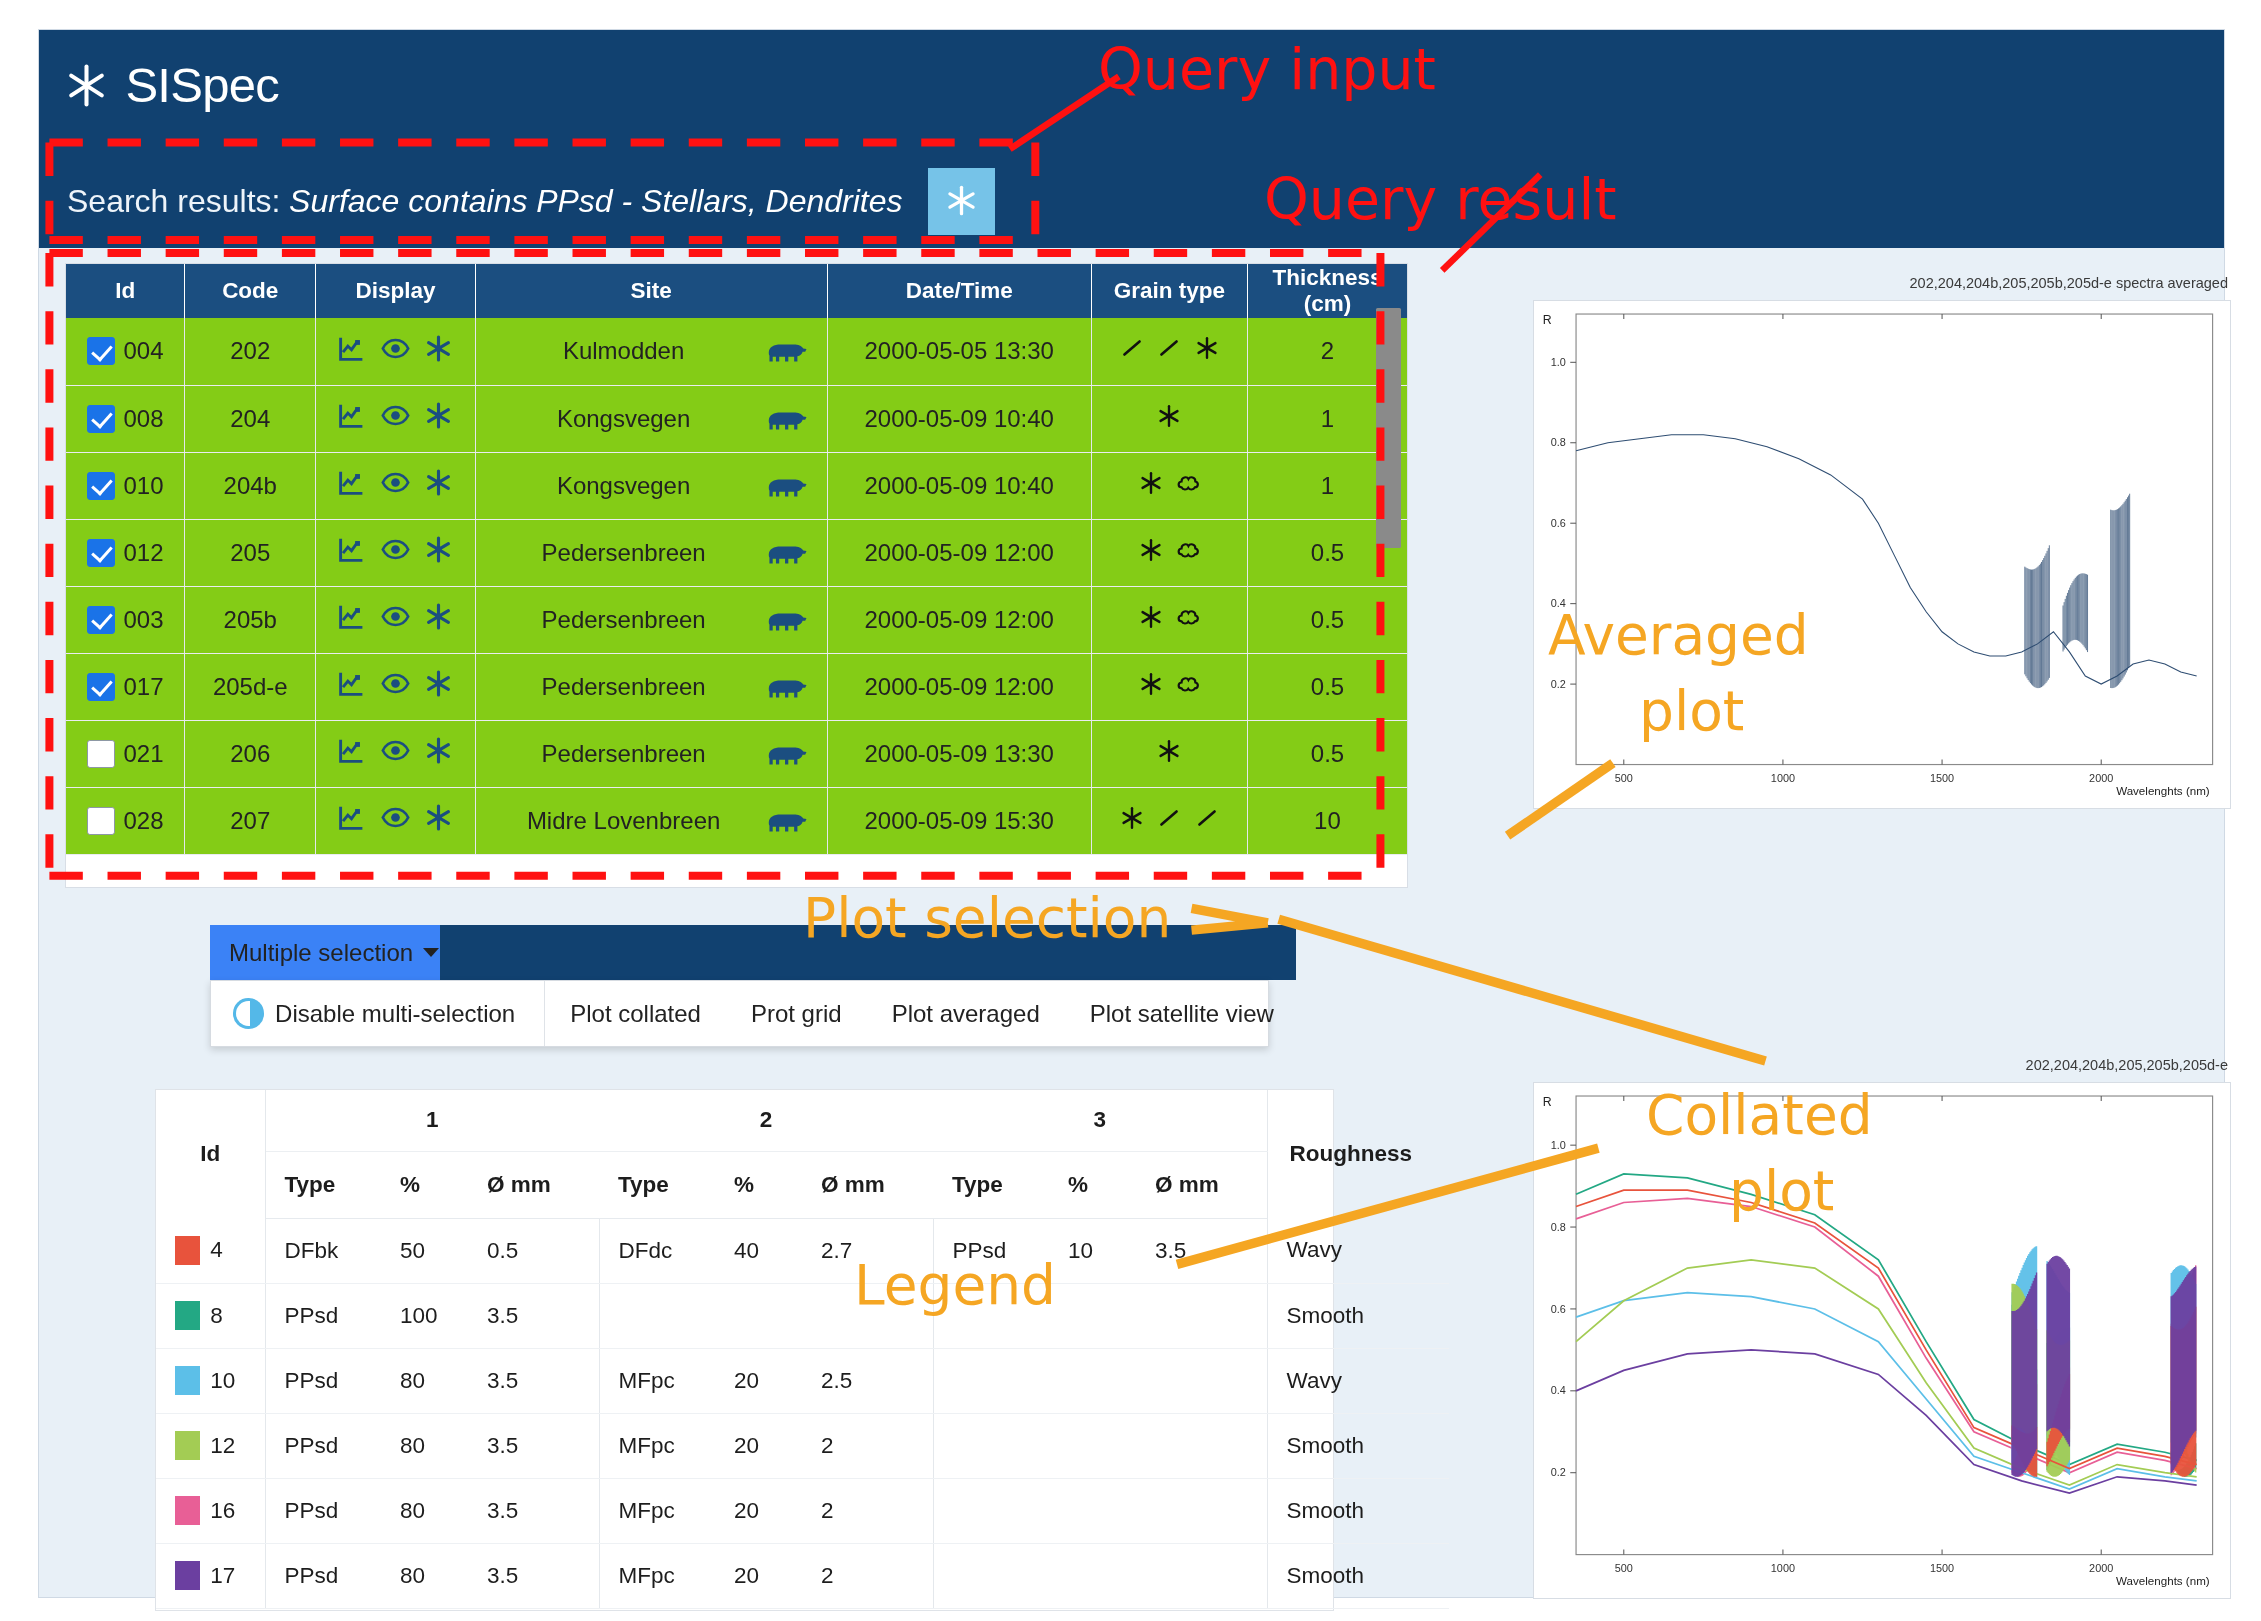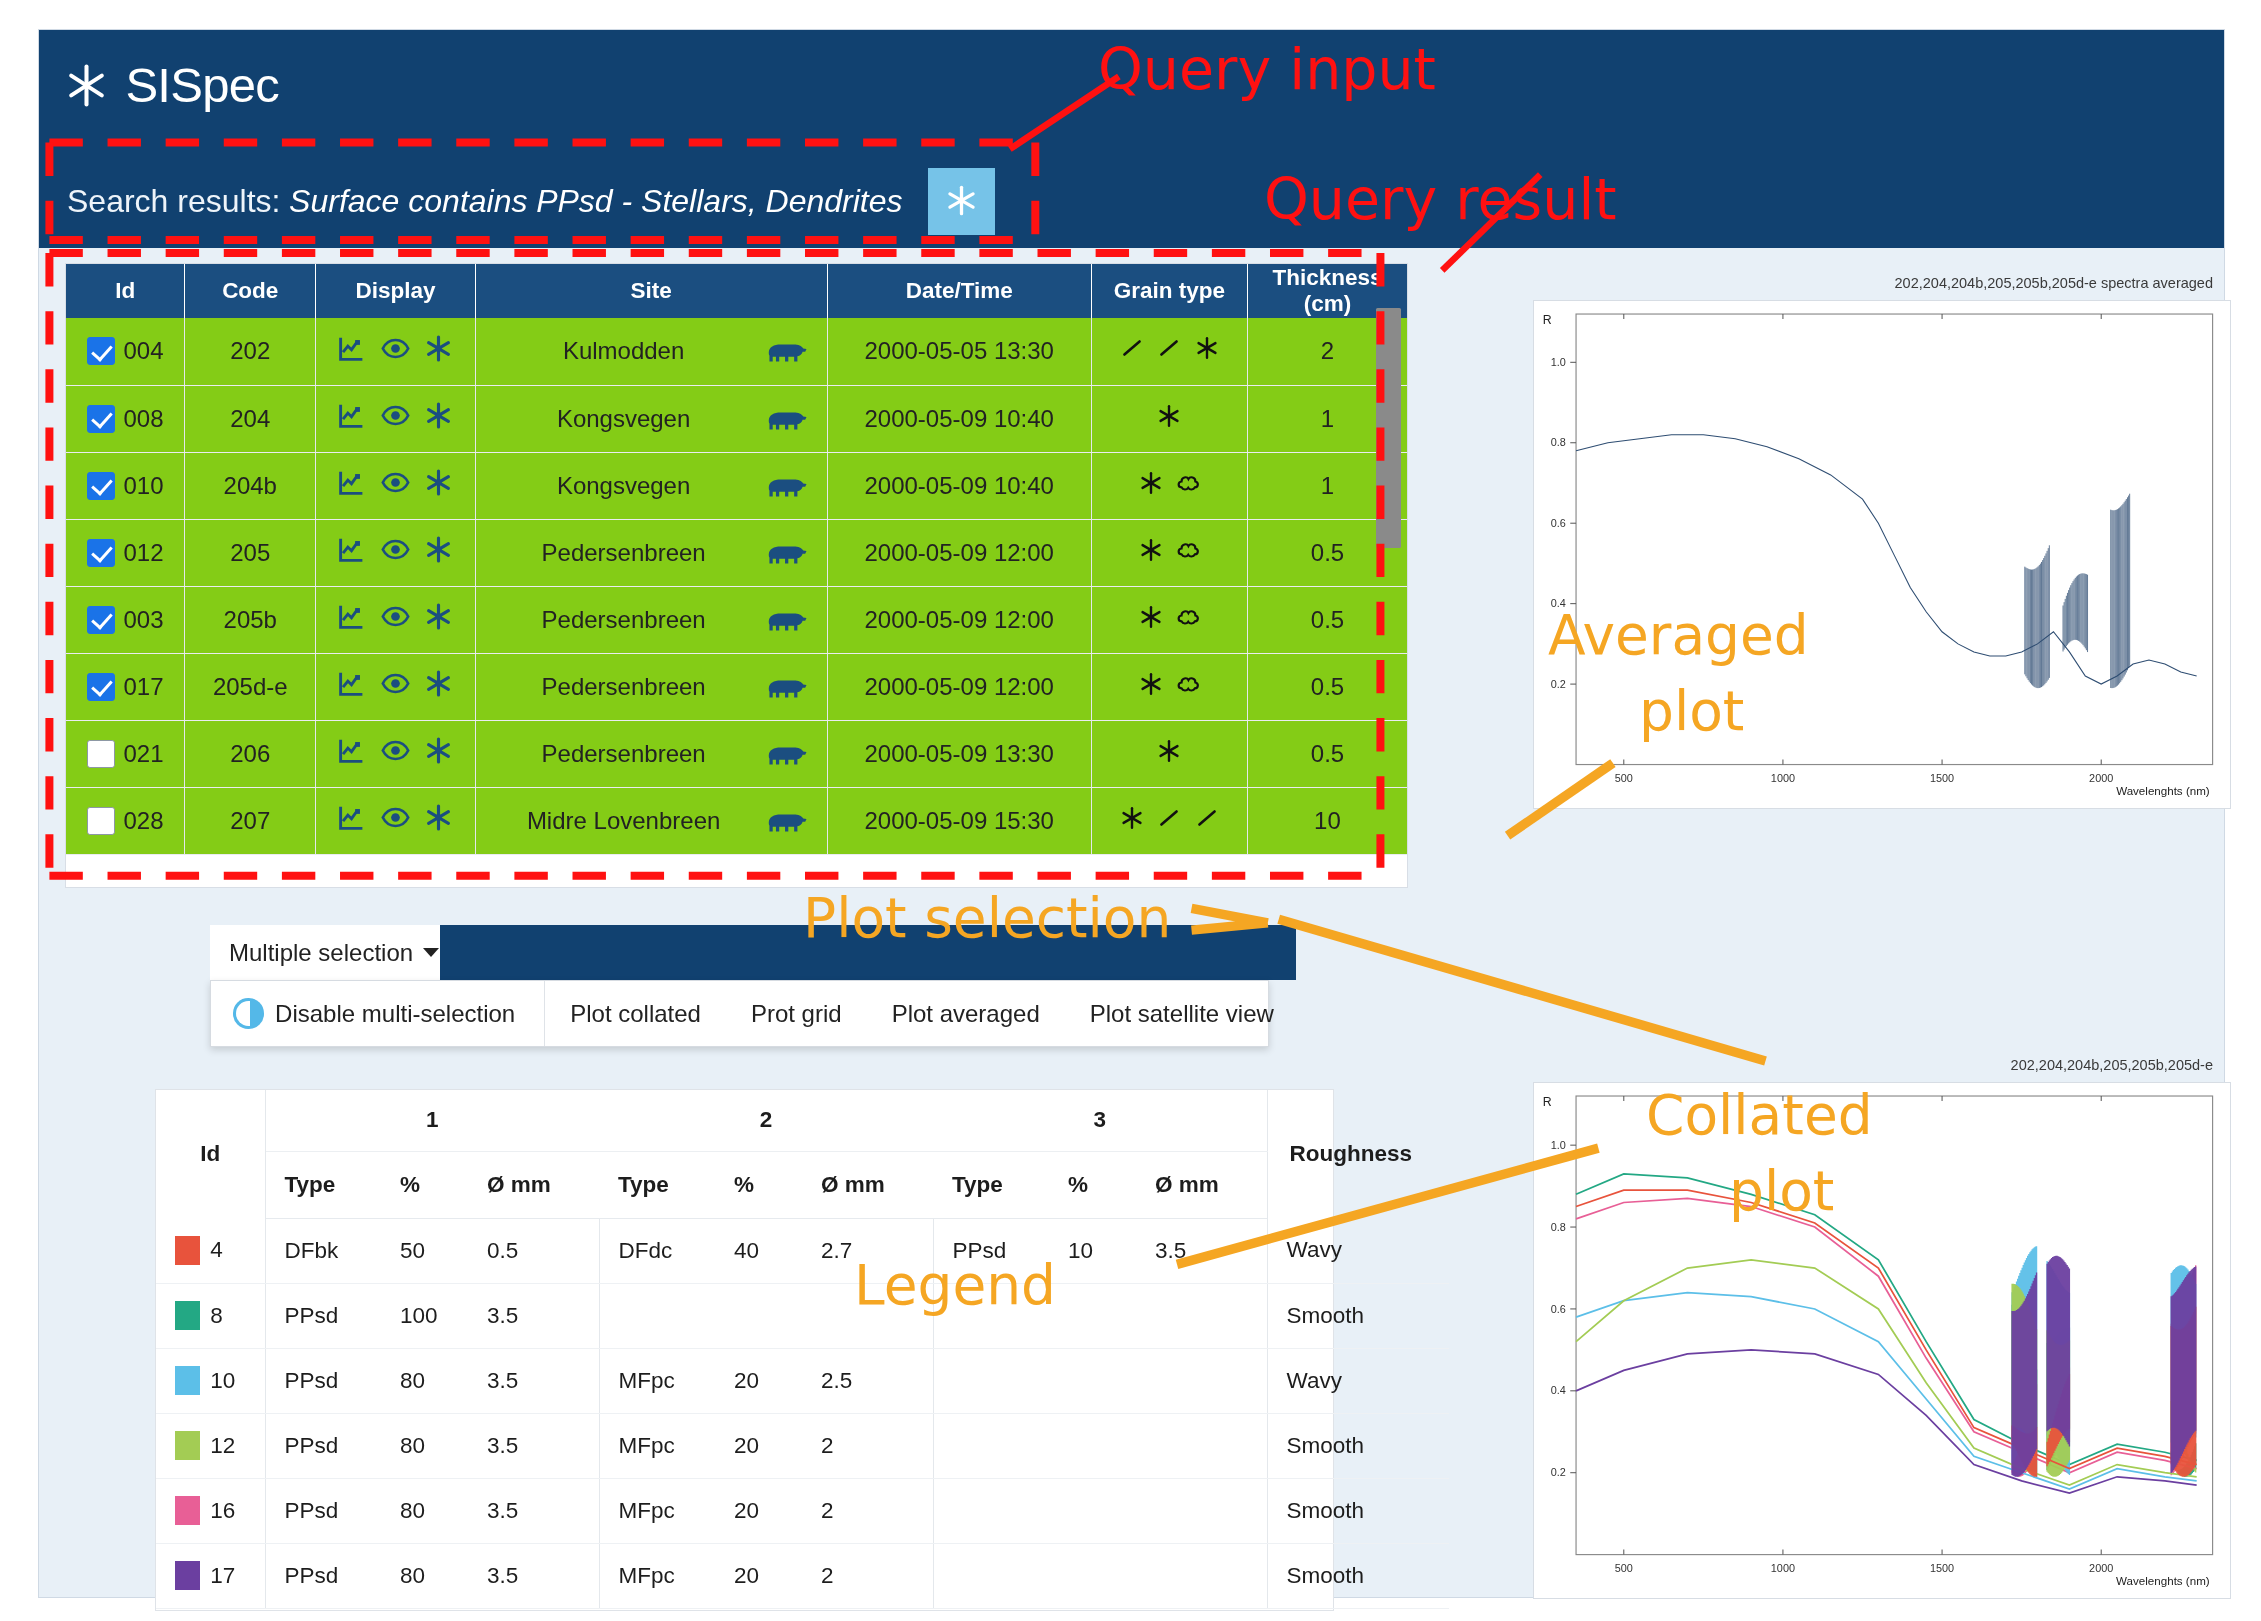--- a/index.html
+++ b/index.html
@@ -114,21 +114,21 @@
   }
 
   
   .toolbar {
     position:absolute; left:171px; top:895px;
     width:1086px; height:55px;
     background:#114170;
     display:flex; align-items:stretch;
   }
   .multisel {
-    width:230px; background:#ffffff; color:#222;
+    width:230px; background:#3b82f6; color:#222;
     font-size:24px; display:flex; align-items:center;
     padding-left:19px; gap:10.2px; cursor:pointer;
   }
   .caret { border-left:8px solid transparent; border-right:8px solid transparent; border-top:9.4px solid #222; }
 
   .menu {
     position:absolute; left:171px; top:950px;
     width:1059px; height:67px;
     background:#ffffff; border:0.7px solid #d6dbe1;
     display:flex; align-items:center;
@@ -185,21 +185,21 @@
   .lw-id { width:109px; } .lw-type { width:116px; } .lw-pct { width:87px; } .lw-dia { width:131px; }
   .lw-rough { width:182px; }
 
   
   .plot {
     position:absolute; background:#ffffff; border:0.7px solid #d7dde4;
   }
   #plot-avg { left:1494px; top:270px; width:698px; height:509px; }
   #plot-col { left:1494px; top:1052px; width:698px; height:517px; }
   .plot-title {
-    position:absolute; right:17px; top:-26px;
+    position:absolute; right:2px; top:-26px;
     font-size:14.5px; color:#3a3a3a; white-space:nowrap;
   }
   .plot svg { width:100%; height:100%; display:block; }
 
   
   .ann {
     position:absolute; font-family:"DejaVu Sans", sans-serif;
     font-weight:400; pointer-events:none; white-space:nowrap;
   }
   .ann.red { color:#ff1111; font-size:57px; }

